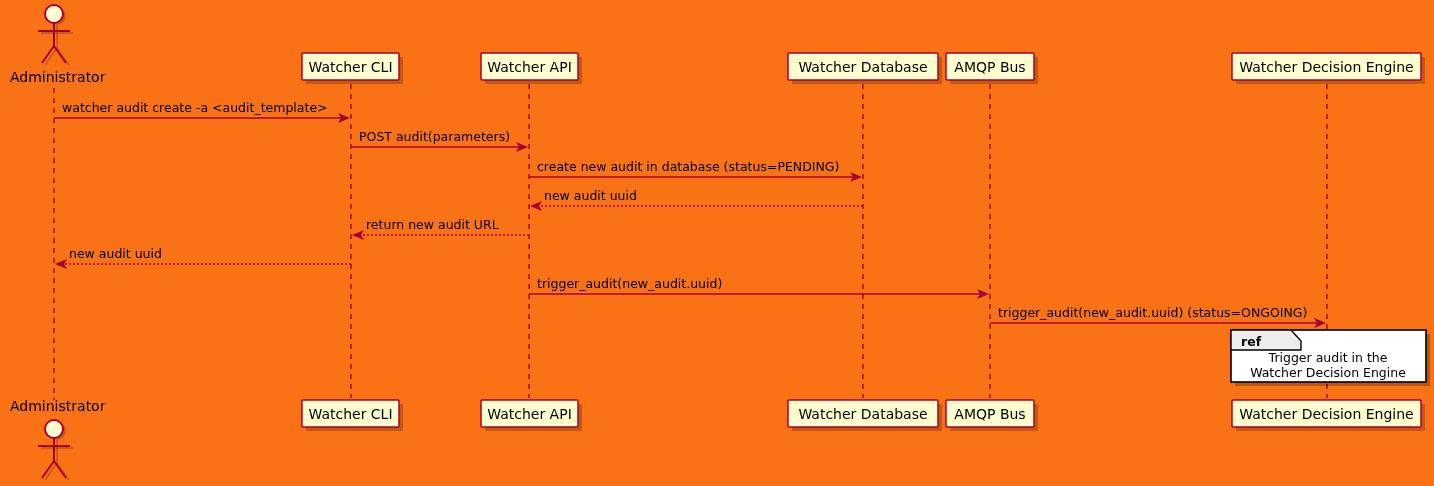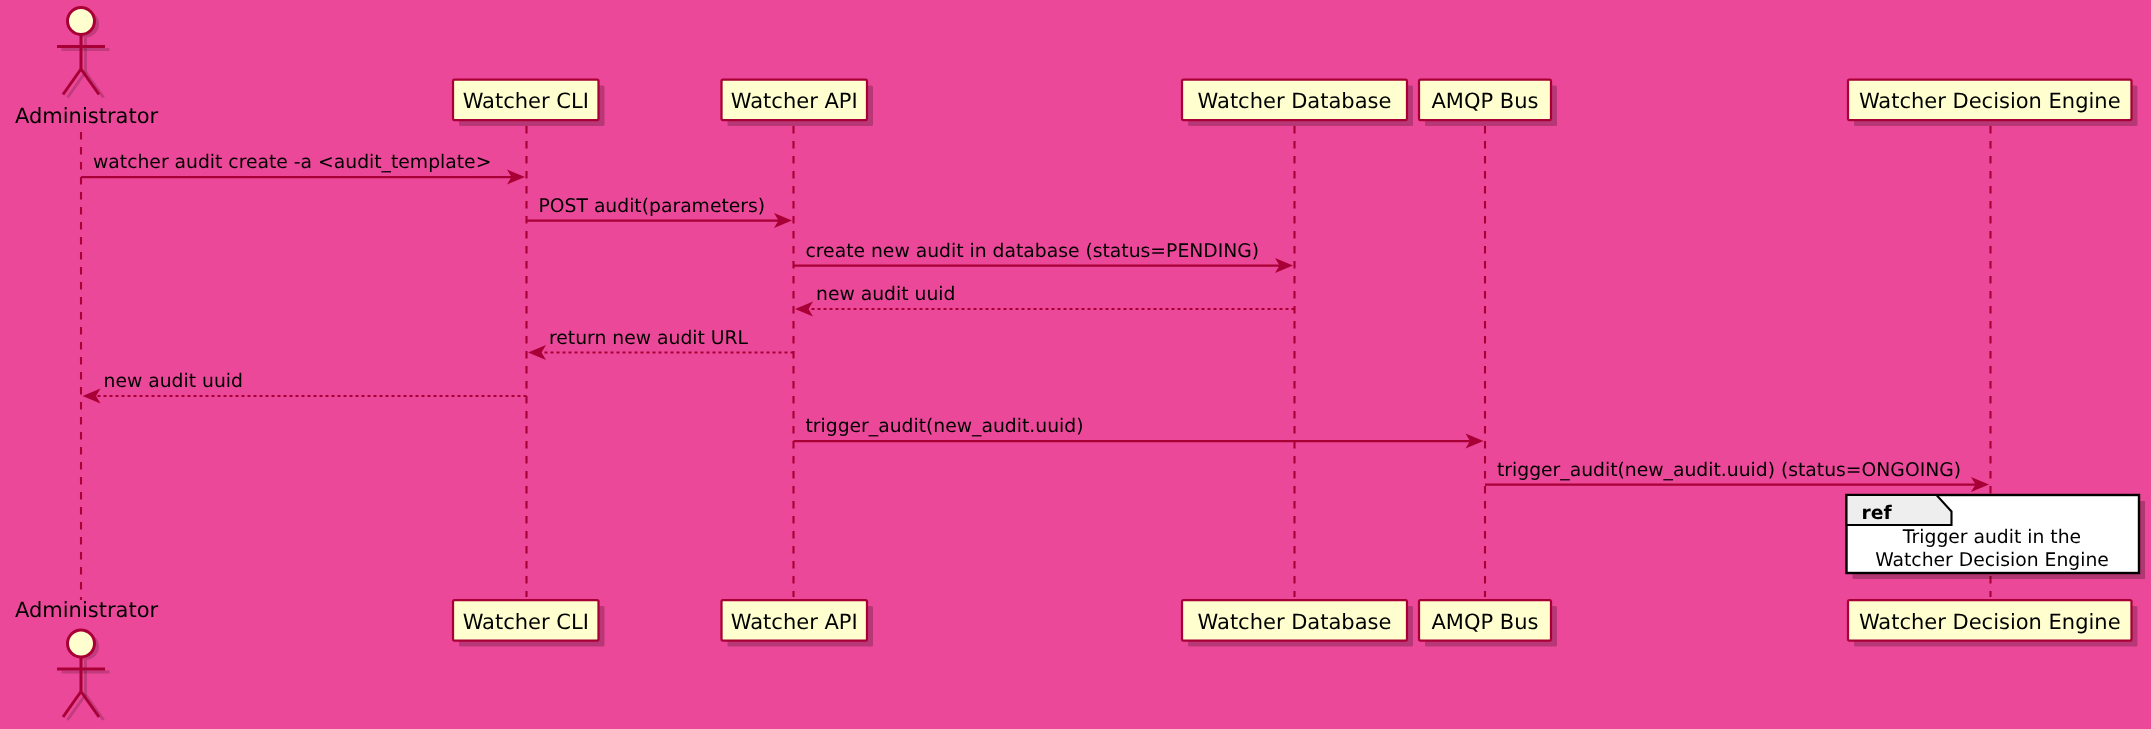--- a/index.html
+++ b/index.html
@@ -7,21 +7,21 @@
     padding: 0;
     background: #FFFFFF;
   }
   body {
     font-family: "DejaVu Sans", sans-serif;
   }
   #diagram-root {
     position: relative;
     width: 1434px;
     height: 486px;
-    background: #ec4899;
+    background: #f97316;
     overflow: hidden;
   }
   svg.diagram-canvas {
     position: absolute;
     left: 0;
     top: 0;
     width: 1434px;
     height: 486px;
   }
   .participant-label,

